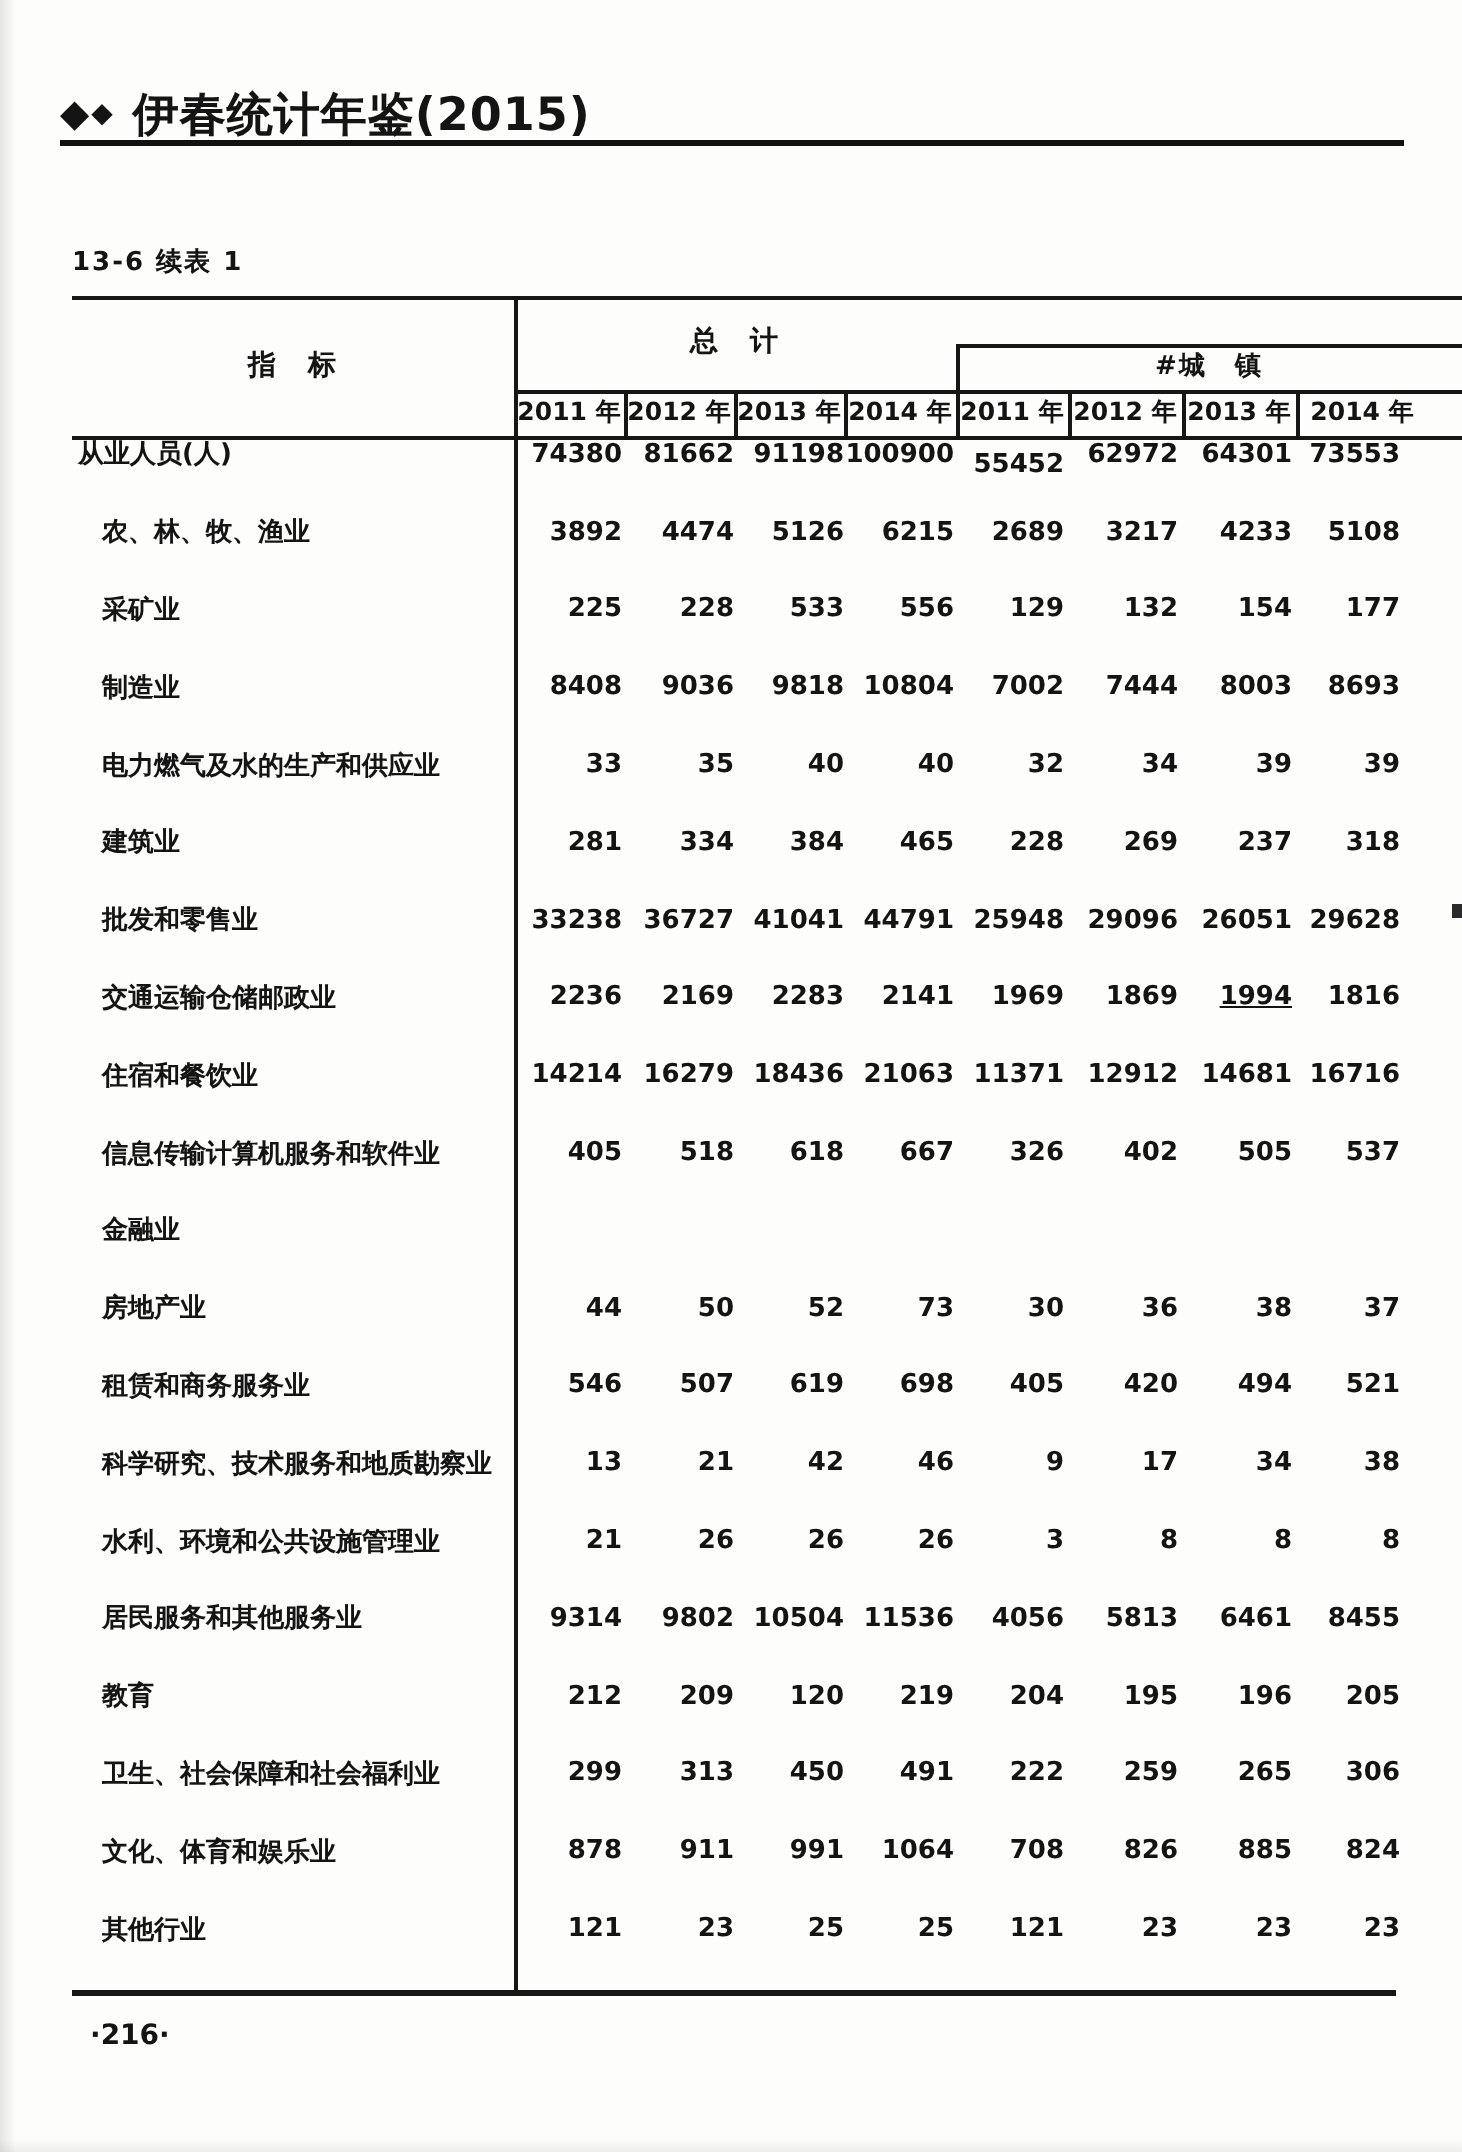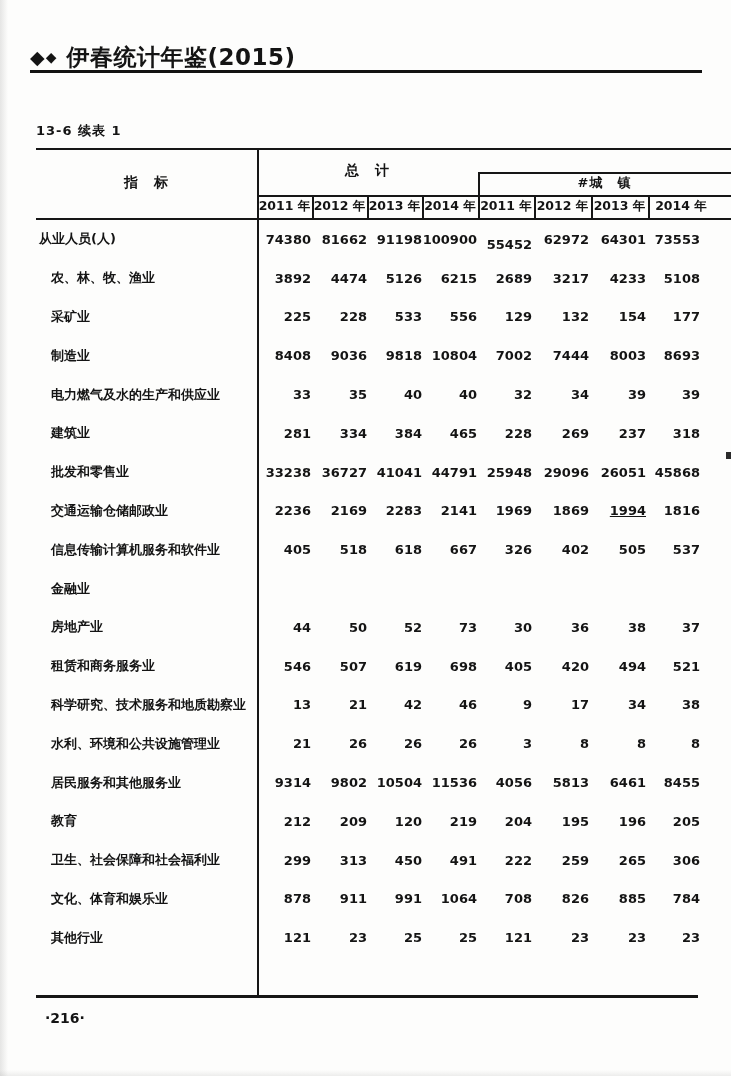--- a/index.html
+++ b/index.html
@@ -30,21 +30,21 @@
 
   .cell-label{position:absolute;display:flex;align-items:center;justify-content:center;
     font-size:14px;letter-spacing:1px;}
   .indicator-cell{left:0;top:0;width:221px;height:70px;}
   .total-cell{left:221px;top:0;width:221px;height:45px;}
   .urban-cell{left:442px;top:24px;width:253px;height:22px;font-size:13px;}
 
   .year-cell{position:absolute;top:47px;height:23px;display:flex;align-items:center;
     justify-content:center;font-size:12.5px;font-weight:700;}
 
-  .table-body{position:absolute;left:0;top:72px;width:695px;}
+  .table-body{position:absolute;left:0;top:60px;width:695px;}
   .t-row{display:flex;align-items:center;height:38.8px;}
   .row-label{width:221px;box-sizing:border-box;padding-left:3px;font-size:13px;
     white-space:nowrap;overflow:hidden;}
   .row-label.indent{padding-left:15px;}
   .num-cell{box-sizing:border-box;text-align:right;font-size:13px;font-weight:700;}
 
   .page-number{position:absolute;left:45px;top:1010px;font-size:14px;font-weight:700;}
 </style>
 </head>
 <body>
@@ -161,34 +161,45 @@
       </div>
       <div class="t-row">
     <div class="row-label indent">批发和零售业</div>
   <div class="num-cell" style="width: 54px;">33238</div>
         <div class="num-cell" style="width: 56px;">36727</div>
         <div class="num-cell" style="width: 55px;">41041</div>
         <div class="num-cell" style="width: 55px;">44791</div>
         <div class="num-cell" style="width: 55px;">25948</div>
         <div class="num-cell" style="width: 57px;">29096</div>
         <div class="num-cell" style="width: 57px;">26051</div>
-        <div class="num-cell" style="width: 54px;">45868</div>
+        <div class="num-cell" style="width: 54px;">29628</div>
       </div>
       <div class="t-row">
     <div class="row-label indent">交通运输仓储邮政业</div>
   <div class="num-cell" style="width: 54px;">2236</div>
         <div class="num-cell" style="width: 56px;">2169</div>
         <div class="num-cell" style="width: 55px;">2283</div>
         <div class="num-cell" style="width: 55px;">2141</div>
         <div class="num-cell" style="width: 55px;">1969</div>
         <div class="num-cell" style="width: 57px;">1869</div>
         <div class="num-cell" style="width: 57px; text-decoration: underline;">1994</div>
         <div class="num-cell" style="width: 54px;">1816</div>
       </div>
       <div class="t-row">
+    <div class="row-label indent">住宿和餐饮业</div>
+  <div class="num-cell" style="width: 54px;">14214</div>
+        <div class="num-cell" style="width: 56px;">16279</div>
+        <div class="num-cell" style="width: 55px;">18436</div>
+        <div class="num-cell" style="width: 55px;">21063</div>
+        <div class="num-cell" style="width: 55px;">11371</div>
+        <div class="num-cell" style="width: 57px;">12912</div>
+        <div class="num-cell" style="width: 57px;">14681</div>
+        <div class="num-cell" style="width: 54px;">16716</div>
+      </div>
+      <div class="t-row">
     <div class="row-label indent">信息传输计算机服务和软件业</div>
   <div class="num-cell" style="width: 54px;">405</div>
         <div class="num-cell" style="width: 56px;">518</div>
         <div class="num-cell" style="width: 55px;">618</div>
         <div class="num-cell" style="width: 55px;">667</div>
         <div class="num-cell" style="width: 55px;">326</div>
         <div class="num-cell" style="width: 57px;">402</div>
         <div class="num-cell" style="width: 57px;">505</div>
         <div class="num-cell" style="width: 54px;">537</div>
       </div>
@@ -282,21 +293,21 @@
       </div>
       <div class="t-row">
     <div class="row-label indent">文化、体育和娱乐业</div>
   <div class="num-cell" style="width: 54px;">878</div>
         <div class="num-cell" style="width: 56px;">911</div>
         <div class="num-cell" style="width: 55px;">991</div>
         <div class="num-cell" style="width: 55px;">1064</div>
         <div class="num-cell" style="width: 55px;">708</div>
         <div class="num-cell" style="width: 57px;">826</div>
         <div class="num-cell" style="width: 57px;">885</div>
-        <div class="num-cell" style="width: 54px;">784</div>
+        <div class="num-cell" style="width: 54px;">824</div>
       </div>
       <div class="t-row">
     <div class="row-label indent">其他行业</div>
   <div class="num-cell" style="width: 54px;">121</div>
         <div class="num-cell" style="width: 56px;">23</div>
         <div class="num-cell" style="width: 55px;">25</div>
         <div class="num-cell" style="width: 55px;">25</div>
         <div class="num-cell" style="width: 55px;">121</div>
         <div class="num-cell" style="width: 57px;">23</div>
         <div class="num-cell" style="width: 57px;">23</div>

